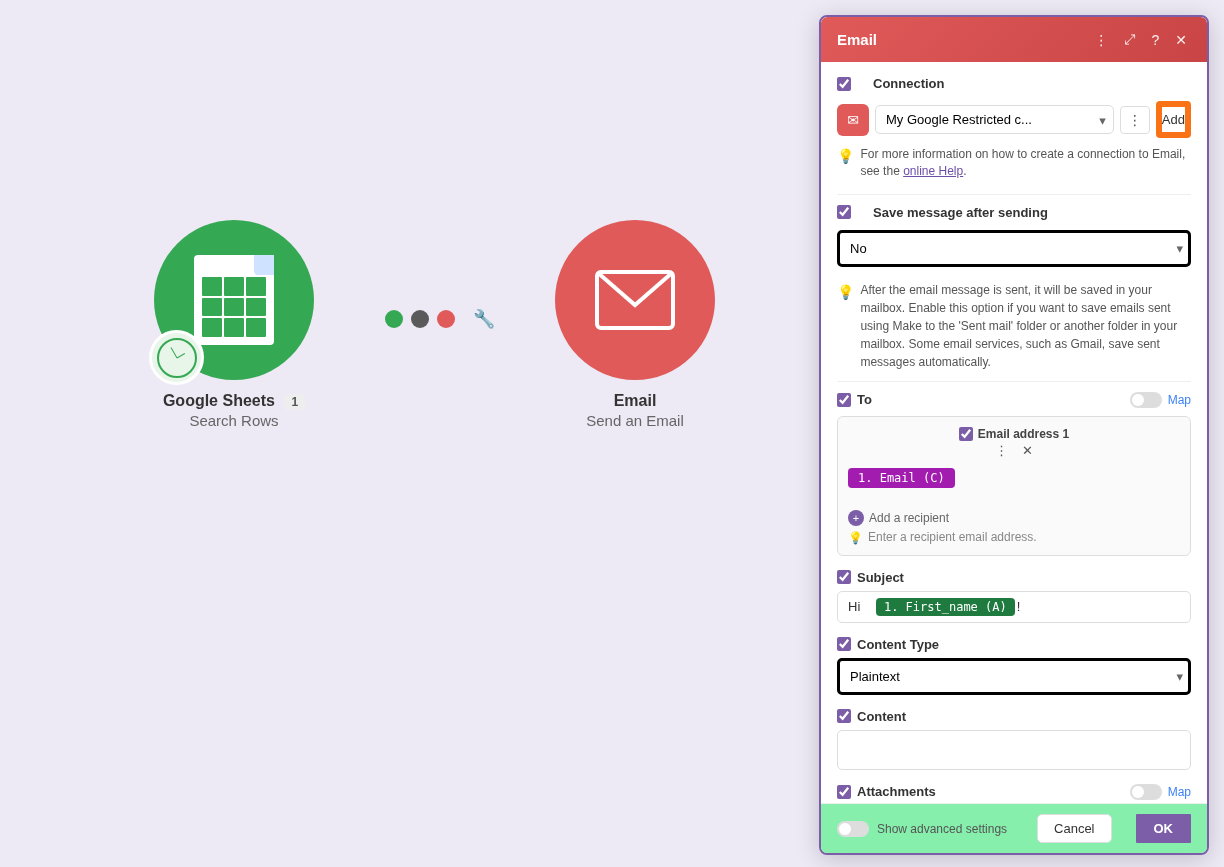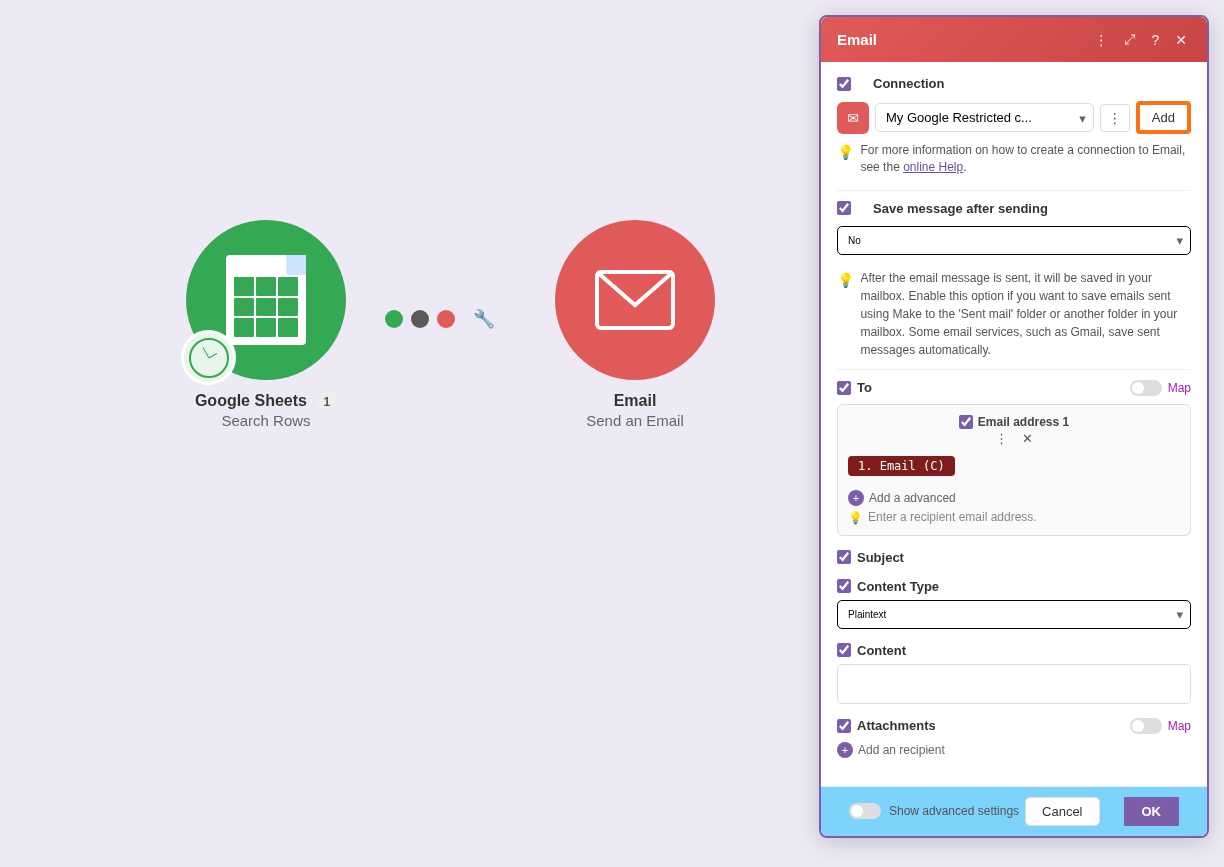--- a/index.html
+++ b/index.html
@@ -17,21 +17,21 @@
     .canvas {
       position: absolute;
       top: 0; left: 0;
       width: 100%; height: 100%;
     }
 
     
     .node-sheets {
       position: absolute;
       top: 220px;
-      left: 186px;
+      left: 154px;
       text-align: center;
     }
     .node-sheets .node-circle {
       width: 160px;
       height: 160px;
       border-radius: 50%;
       background: #34a853;
       display: flex;
       align-items: center;
       justify-content: center;
@@ -285,23 +285,23 @@
       background: none;
       border: 1px solid #ddd;
       border-radius: 4px;
       padding: 5px 7px;
       cursor: pointer;
       color: #555;
       font-size: 14px;
     }
     .add-btn {
       background: white;
-      border: 4px solid #f97316;
+      border: 6px solid #f97316;
       border-radius: 4px;
-      padding: 5px 12px;
+      padding: 5px 0;
       cursor: pointer;
       font-size: 13px;
       color: #333;
       font-weight: 500;
     }
 
     .info-row {
       display: flex;
       align-items: flex-start;
       gap: 6px;
@@ -339,23 +339,23 @@
       display: flex;
       align-items: center;
       gap: 6px;
     }
     .form-select-wrapper {
       position: relative;
     }
     .form-select {
       width: 100%;
       padding: 8px 30px 8px 10px;
-      border: 1px solid #000000;
+      border: 3px solid #000000;
       border-radius: 5px;
-      font-size: 10px;
+      font-size: 13px;
       background: white;
       appearance: none;
       cursor: pointer;
     }
     .form-input {
       width: 100%;
       padding: 8px 10px;
       border: 1px solid #ddd;
       border-radius: 5px;
       font-size: 13px;
@@ -376,21 +376,21 @@
       color: #333;
       display: flex;
       align-items: center;
       gap: 6px;
     }
     .map-toggle-wrapper {
       display: flex;
       align-items: center;
       gap: 6px;
       font-size: 12px;
-      color: #a21caf;
+      color: #3b82f6;
     }
     .toggle {
       width: 32px;
       height: 16px;
       background: #ddd;
       border-radius: 8px;
       position: relative;
       cursor: pointer;
     }
     .toggle::after {
@@ -419,27 +419,27 @@
       color: #444;
       flex-direction: column;
     }
     .email-address-actions {
       display: flex;
       gap: 4px;
     }
     .email-chip {
       display: inline-flex;
       align-items: center;
-      background: #7f1d1d;
+      background: #a21caf;
       color: white;
       padding: 3px 10px;
       border-radius: 4px;
       font-size: 12px;
       font-family: monospace;
-      margin-bottom: 8px;
+      margin-bottom: 16px;
     }
     .add-recipient {
       display: flex;
       align-items: center;
       gap: 5px;
       font-size: 12px;
       color: #666;
       cursor: pointer;
       margin-top: 6px;
     }
@@ -487,26 +487,26 @@
       font-size: 12px;
       font-family: monospace;
     }
     .subject-suffix {
       color: #333;
       font-size: 13px;
       margin-left: 2px;
     }
 
     .panel-footer {
-      padding: 10px 28px;
+      padding: 10px 16px;
       display: flex;
       align-items: center;
       justify-content: space-between;
       border-top: 1px solid #eee;
-      background: #7dd3fc;
+      background: #86efac;
     }
     .footer-left {
       display: flex;
       align-items: center;
       gap: 8px;
       font-size: 12px;
       color: #555;
     }
     .footer-actions {
       display: flex;
@@ -671,33 +671,39 @@
             <div class="email-address-actions">
               <button class="more-btn" style="border:none;font-size:13px;padding:2px 5px;">⋮</button>
               <button class="more-btn" style="border:none;font-size:13px;padding:2px 5px;">✕</button>
             </div>
           </div>
           <div>
             <span class="email-chip">1. Email (C)</span>
           </div>
           <div class="add-recipient">
             <div class="add-circle">+</div>
-            <span>Add a advanced</span>
+            <span>Add a recipient</span>
           </div>
           <div class="hint-text">
             <span class="info-icon" style="font-size:12px;">💡</span>
             <span>Enter a recipient email address.</span>
           </div>
         </div>
       </div>
 
       <div class="form-group">
         <div class="form-label">
           <input type="checkbox" class="section-checkbox" checked="" style="">
           <span>Subject</span>
+        </div>
+        <div class="subject-input-wrapper">
+          <span class="subject-prefix">Hi</span>
+          <span style="margin: 0 4px;">&nbsp;</span>
+          <span class="name-chip">1. First_name (A)</span>
+          <span class="subject-suffix">!</span>
         </div>
       </div>
 
       <div class="form-group">
         <div class="form-label">
           <input type="checkbox" class="section-checkbox" checked="" style="">
           <span>Content Type</span>
         </div>
         <div class="form-select-wrapper">
           <select class="form-select">

